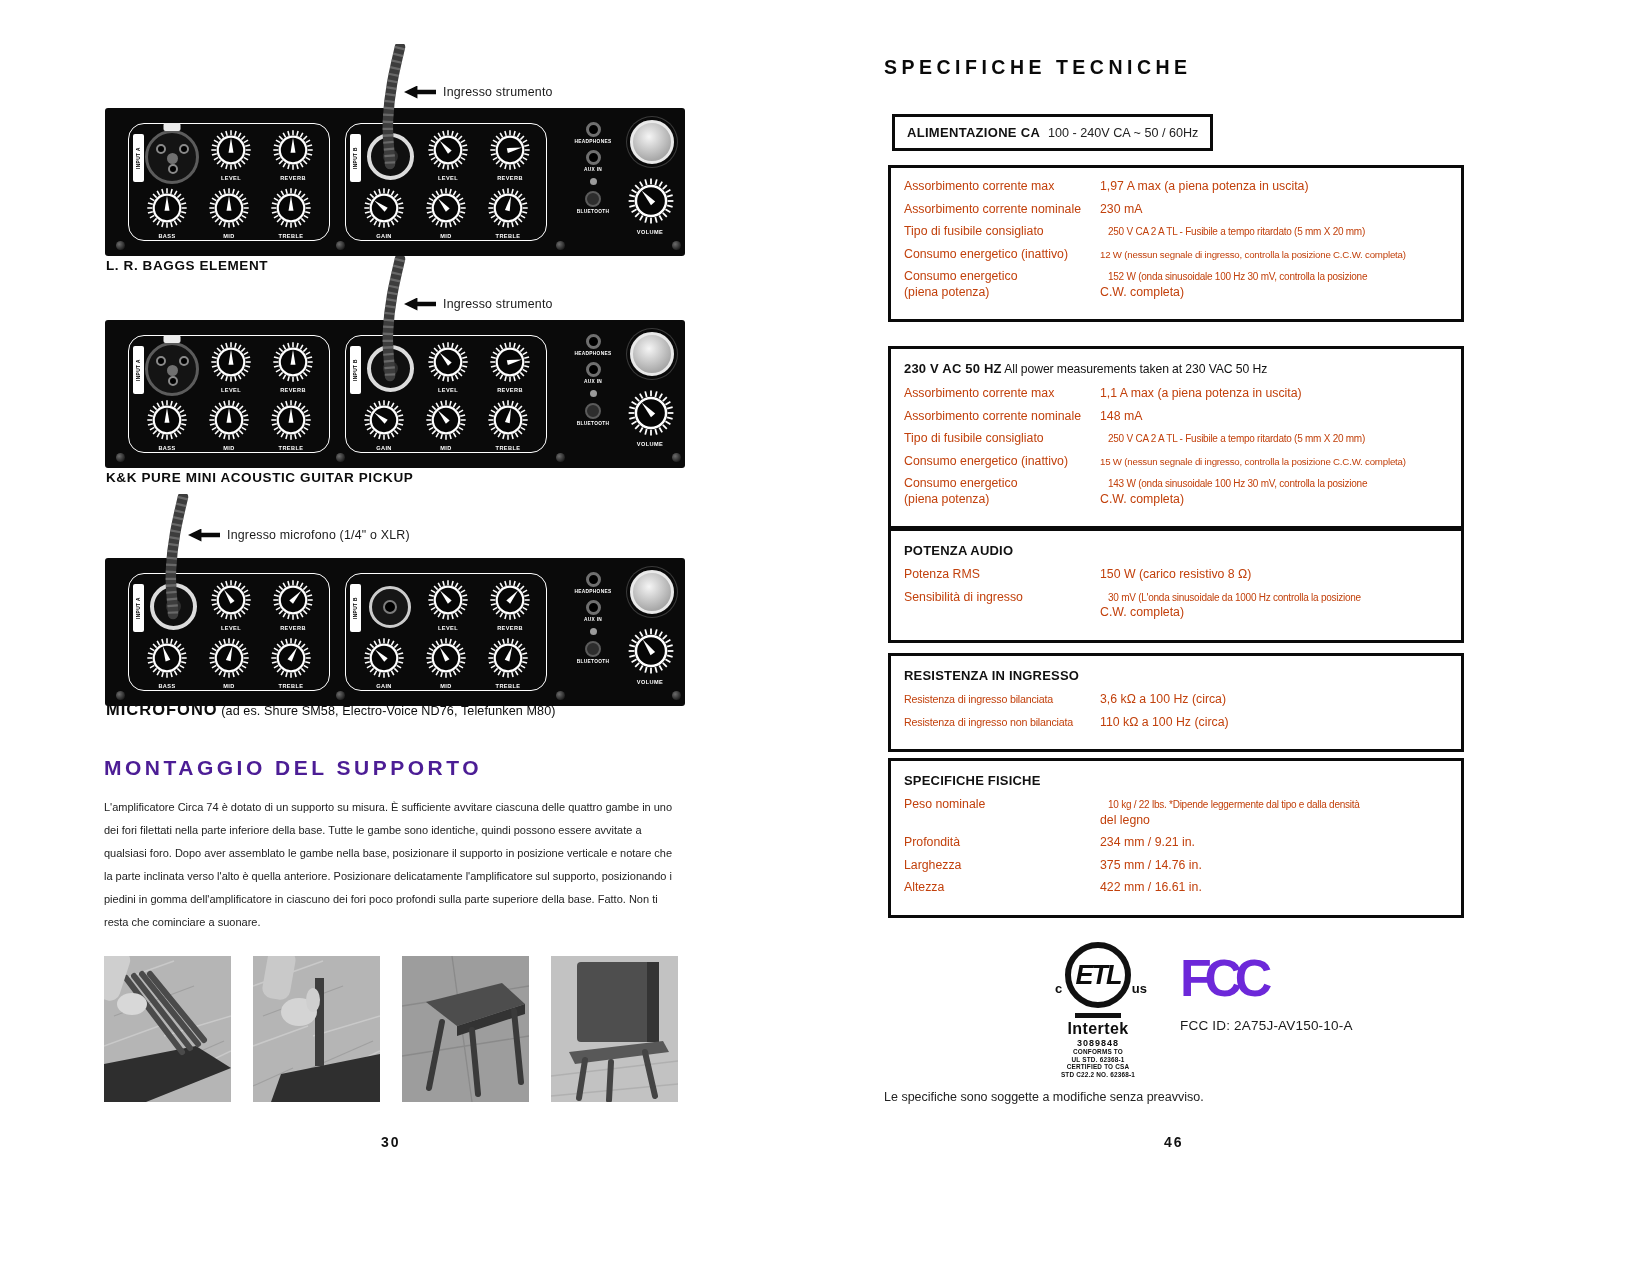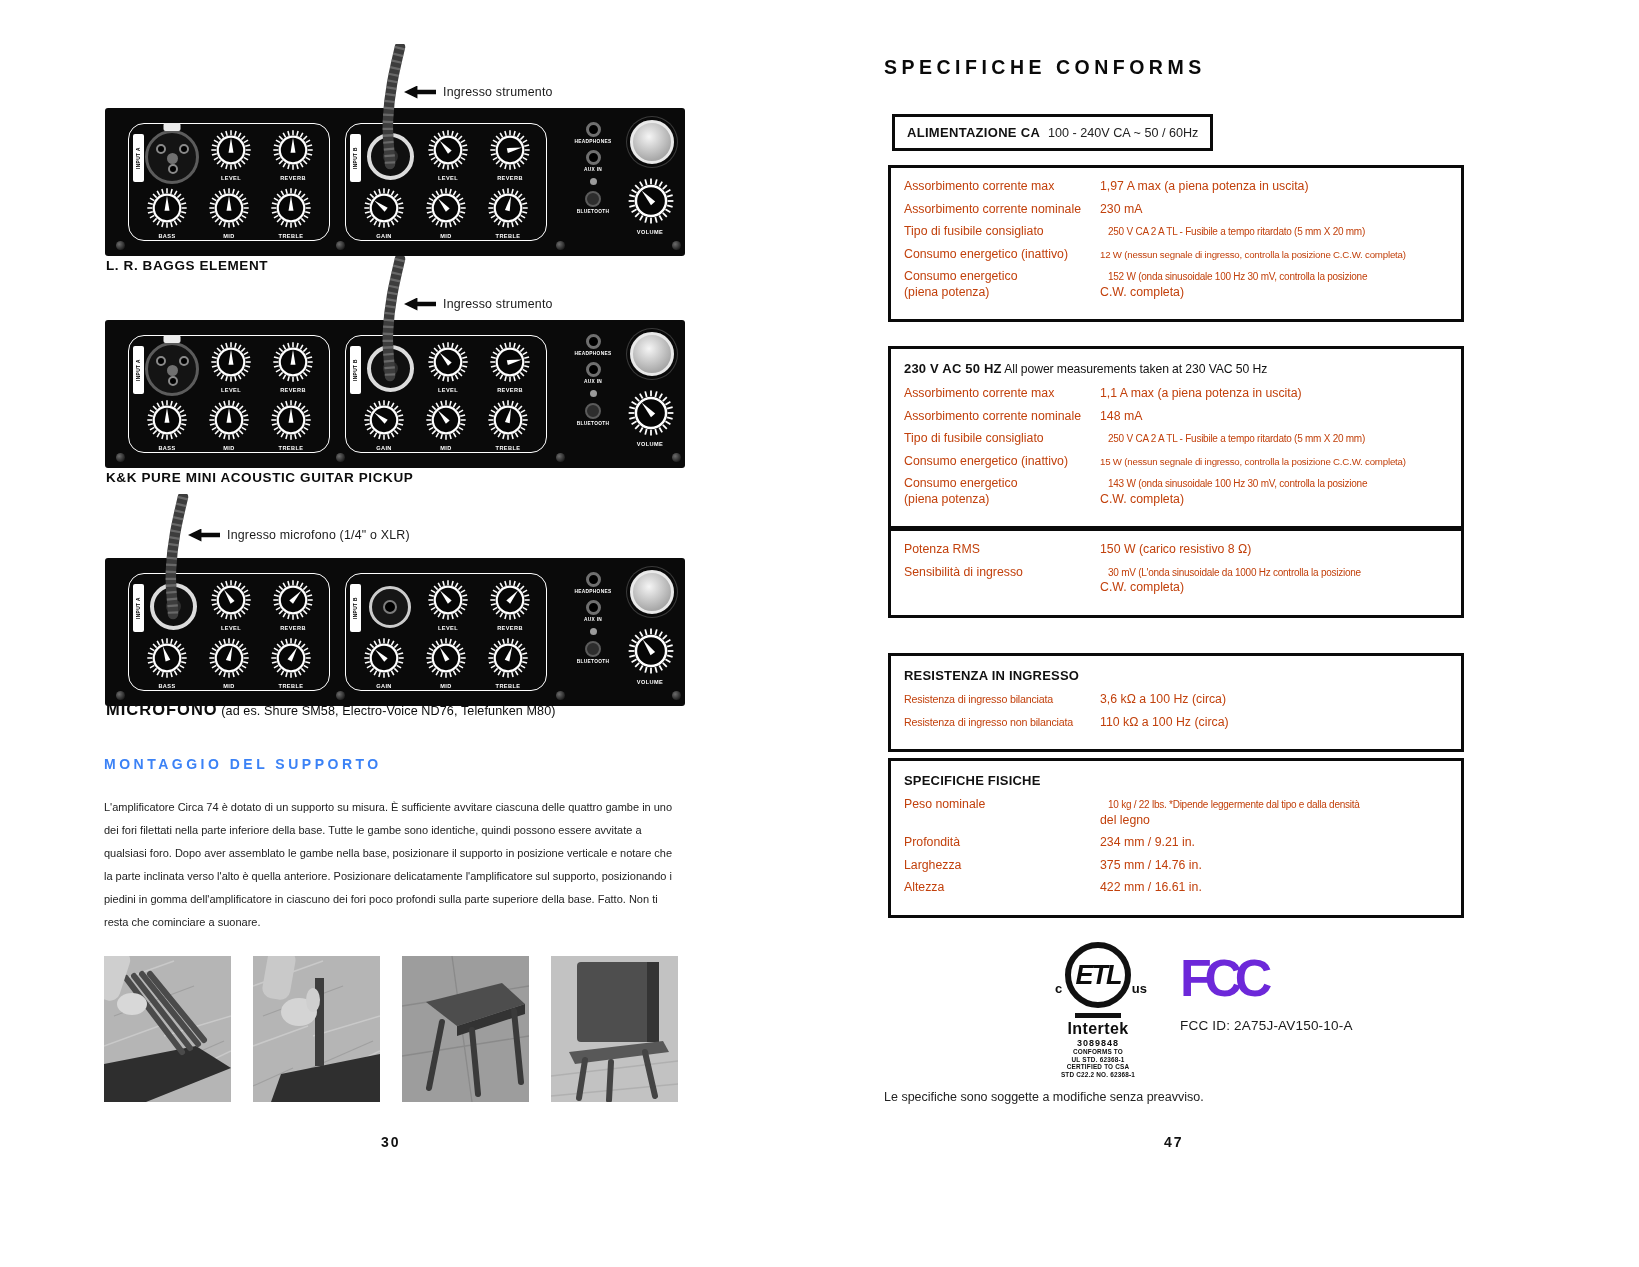--- a/index.html
+++ b/index.html
@@ -44,21 +44,21 @@
       border:3px solid #e9e9e9; box-shadow:0 0 0 3px #090909, 0 0 0 4px #3a3a3a; }
   .screw { position:absolute; width:9px; height:9px; border-radius:50%;
       background:radial-gradient(circle at 35% 35%, #6c6c6c, #1f1f1f 72%); }
   .cable-svg { position:absolute; pointer-events:none; }
 
   .caption { position:absolute; left:106px; font-size:13.5px; letter-spacing:.6px; color:#0c0c0c; }
   .caption .cap-bold { font-weight:bold; }
   .caption .cap-rest { font-size:12.6px; letter-spacing:.1px; }
   .caption.big .cap-bold { font-size:16.5px; letter-spacing:1px; }
 
-  .mont-title { position:absolute; left:104px; top:756px; font-size:14px; font-weight:bold; letter-spacing:3.5px; color:#3b82f6; }
+  .mont-title { position:absolute; left:104px; top:756px; font-size:21px; font-weight:bold; letter-spacing:3.5px; color:#4c1d95; }
   .mont-body { position:absolute; left:104px; top:796px; width:578px; font-size:11px; line-height:23px; color:#222; }
 
   .photos { position:absolute; left:104px; top:956px; width:582px; display:flex; gap:22px; }
   .photo { width:127px; height:146px; background:#b5b5b5; }
 
   .pagenum { position:absolute; font-size:14px; font-weight:bold; letter-spacing:2px; color:#111; }
 
   
   .spec-title { position:absolute; left:884px; top:56px; font-size:19.5px; font-weight:bold; letter-spacing:4.5px; color:#0a0a0a; }
   .power-box { position:absolute; left:892px; top:114px; border:3px solid #0a0a0a; padding:8px 12px;
@@ -1298,21 +1298,21 @@
             <line x1="60" y1="106" x2="58" y2="144"></line>
           </g>
         </svg></div>
     </div>
 
   <div class="pagenum" style="left:381px; top:1134px;">30</div>
 </section>
 
 <section>
 
-  <h1 class="spec-title">SPECIFICHE CONFORMS</h1>
+  <h1 class="spec-title">SPECIFICHE TECNICHE</h1>
 
   <div class="power-box">
     <span class="pb-label">ALIMENTAZIONE CA</span>
     <span class="pb-value">100 - 240V CA ~ 50 / 60Hz</span>
   </div>
 
   <div class="spec-box" style="top:165px;">
       <div class="spec-row">
         <div class="spec-label">
           <div>Assorbimento corrente max</div>
@@ -1395,20 +1395,21 @@
           <div>Consumo energetico</div>
           <div>(piena potenza)</div>
         </div>
         <div class="spec-value">
           <div class="tight">143 W (onda sinusoidale 100 Hz 30 mV, controlla la posizione</div>
           <div>C.W. completa)</div>
         </div>
       </div>
     </div>
   <div class="spec-box" style="top:528px;">
+      <div class="spec-heading"><span class="hb">POTENZA AUDIO</span></div>
       <div class="spec-row">
         <div class="spec-label">
           <div>Potenza RMS</div>
         </div>
         <div class="spec-value">
           <div>150 W (carico resistivo 8 Ω)</div>
         </div>
       </div>
       <div class="spec-row">
         <div class="spec-label">
@@ -1492,14 +1493,14 @@
         <div>STD C22.2 NO. 62368-1</div>
       </div>
   </div>
 
   <div class="fcc-block">
     <div class="fcc-logo">FCC</div>
     <div class="fcc-id">FCC ID: 2A75J-AV150-10-A</div>
   </div>
 
   <div class="footnote">Le specifiche sono soggette a modifiche senza preavviso.</div>
-  <div class="pagenum" style="left:1164px; top:1134px;">47</div>
+  <div class="pagenum" style="left:1164px; top:1134px;">46</div>
 </section>
 
 </body></html>

